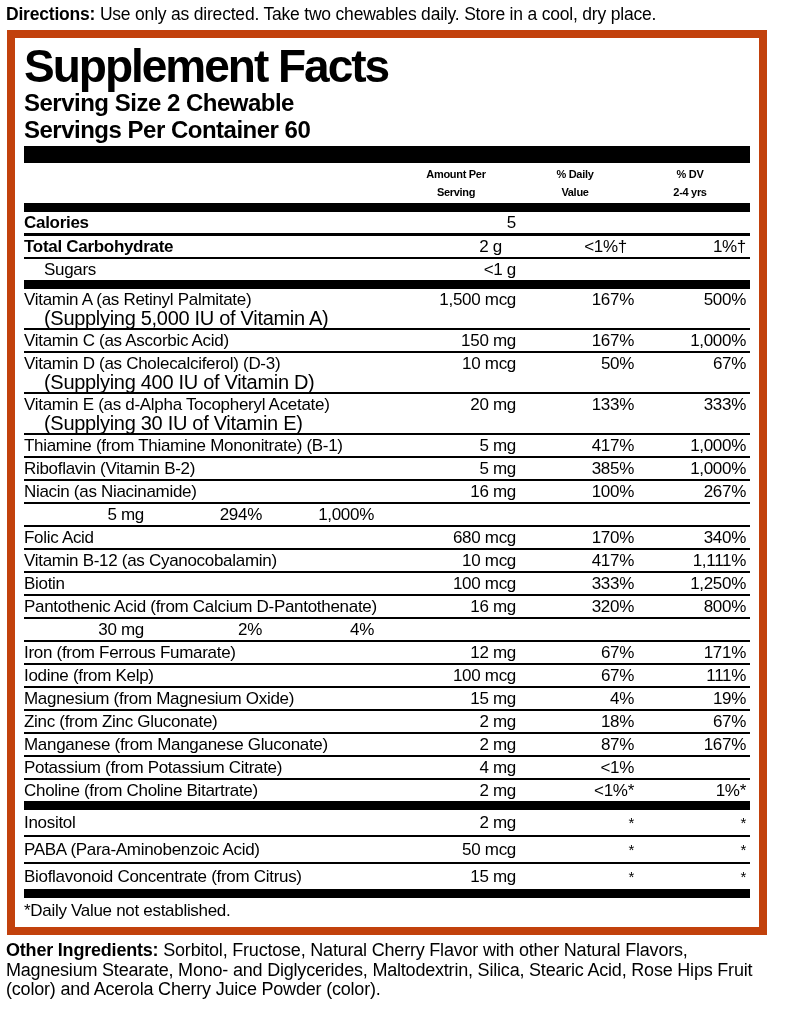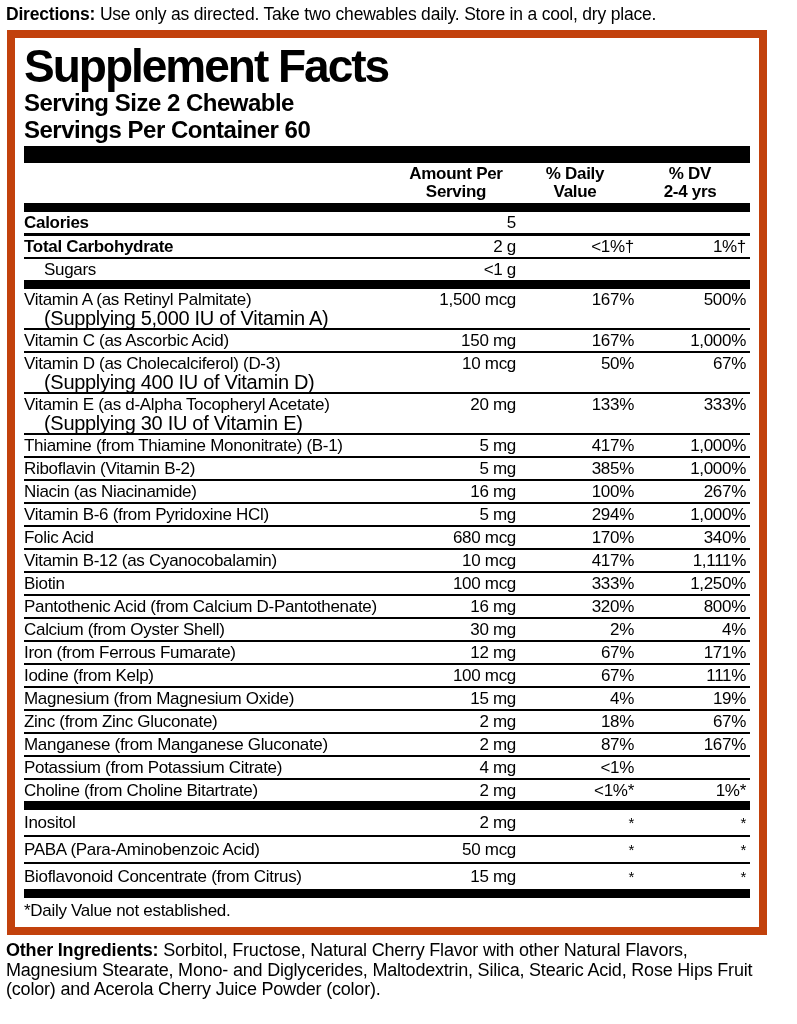--- a/index.html
+++ b/index.html
@@ -29,29 +29,29 @@
   .bar{background:#000;width:100%;}
   .bar-lg{height:17px;margin-top:3px;}
   .bar-md{height:9px;}
   
   .row,.header-row{display:flex;align-items:flex-start;}
   .col-name{flex:1 1 auto;min-width:0;}
   .col-amt{flex:0 0 120px;text-align:right;}
   .col-dv{flex:0 0 118px;text-align:right;}
   .col-dv24{flex:0 0 112px;text-align:right;padding-right:4px;}
   .header-row{padding:2px 0 2px 0;}
-  .header-row .hcell{font-weight:700;font-size:17px;line-height:18px;text-align:center;letter-spacing:-0.3px;}
+  .header-row .hcell{font-weight:700;font-size:11px;line-height:18px;text-align:center;letter-spacing:-0.3px;}
   .header-row .col-amt,.header-row .col-dv,.header-row .col-dv24{text-align:center;}
   .rows .row{
     border-top:2px solid #000;
     padding:1px 0;
     font-size:17px;line-height:19px;letter-spacing:-0.3px;
   }
   .rows .row.first{border-top:none;}
-  #macro-rows .row:nth-child(2){border-top-width:3px;}
+  #macro-rows .row:nth-child(2){border-top-width:3px;gap:7px;}
   .row.bold .nm{font-weight:700;text-align:center;}
   .row.indent .nm{padding-left:20px;}
   .row .sub{display:block;padding-left:20px;font-size:20px;line-height:18px;}
   #other-rows .row{padding:3px 0;}
   #other-rows .col-dv,#other-rows .col-dv24{font-size:15px;line-height:19px;}
   .footnotes{margin-top:3px;font-size:17px;line-height:20px;letter-spacing:-0.3px;}
   .other-ingredients{
     margin:6px 8px 0 6px;
     font-size:18px;line-height:19.5px;letter-spacing:-0.2px;
   }
@@ -150,21 +150,20 @@
     <div class="col-dv dv">385%</div>
     <div class="col-dv24 dv24">1,000%</div>
   </div>
         <div class="row">
     <div class="col-name"><span class="nm">Niacin (as Niacinamide)</span></div>
     <div class="col-amt amount">16 mg</div>
     <div class="col-dv dv">100%</div>
     <div class="col-dv24 dv24">267%</div>
   </div>
         <div class="row">
-    <div class="col-name"><span class="nm">Vitamin B-6 (from Pyridoxine HCl)</span></div>
     <div class="col-amt amount">5 mg</div>
     <div class="col-dv dv">294%</div>
     <div class="col-dv24 dv24">1,000%</div>
   </div>
         <div class="row">
     <div class="col-name"><span class="nm">Folic Acid</span></div>
     <div class="col-amt amount">680 mcg</div>
     <div class="col-dv dv">170%</div>
     <div class="col-dv24 dv24">340%</div>
   </div>
@@ -180,21 +179,20 @@
     <div class="col-dv dv">333%</div>
     <div class="col-dv24 dv24">1,250%</div>
   </div>
         <div class="row">
     <div class="col-name"><span class="nm">Pantothenic Acid (from Calcium D-Pantothenate)</span></div>
     <div class="col-amt amount">16 mg</div>
     <div class="col-dv dv">320%</div>
     <div class="col-dv24 dv24">800%</div>
   </div>
         <div class="row">
-    <div class="col-name"><span class="nm">Calcium (from Oyster Shell)</span></div>
     <div class="col-amt amount">30 mg</div>
     <div class="col-dv dv">2%</div>
     <div class="col-dv24 dv24">4%</div>
   </div>
         <div class="row">
     <div class="col-name"><span class="nm">Iron (from Ferrous Fumarate)</span></div>
     <div class="col-amt amount">12 mg</div>
     <div class="col-dv dv">67%</div>
     <div class="col-dv24 dv24">171%</div>
   </div>

